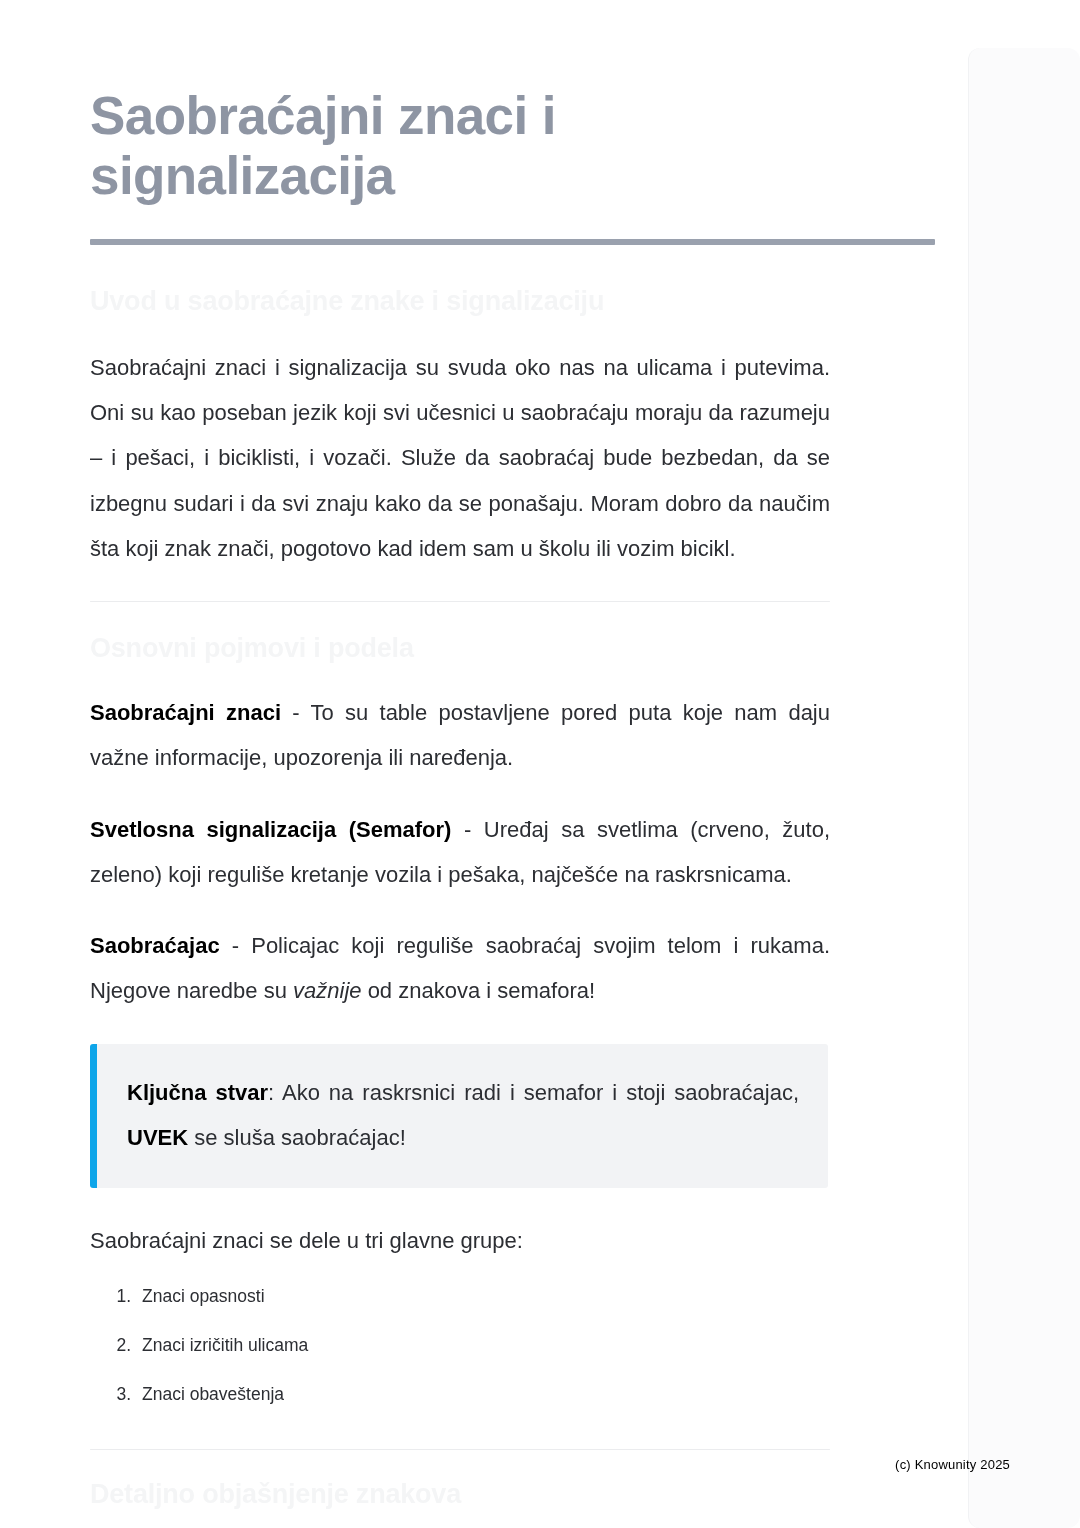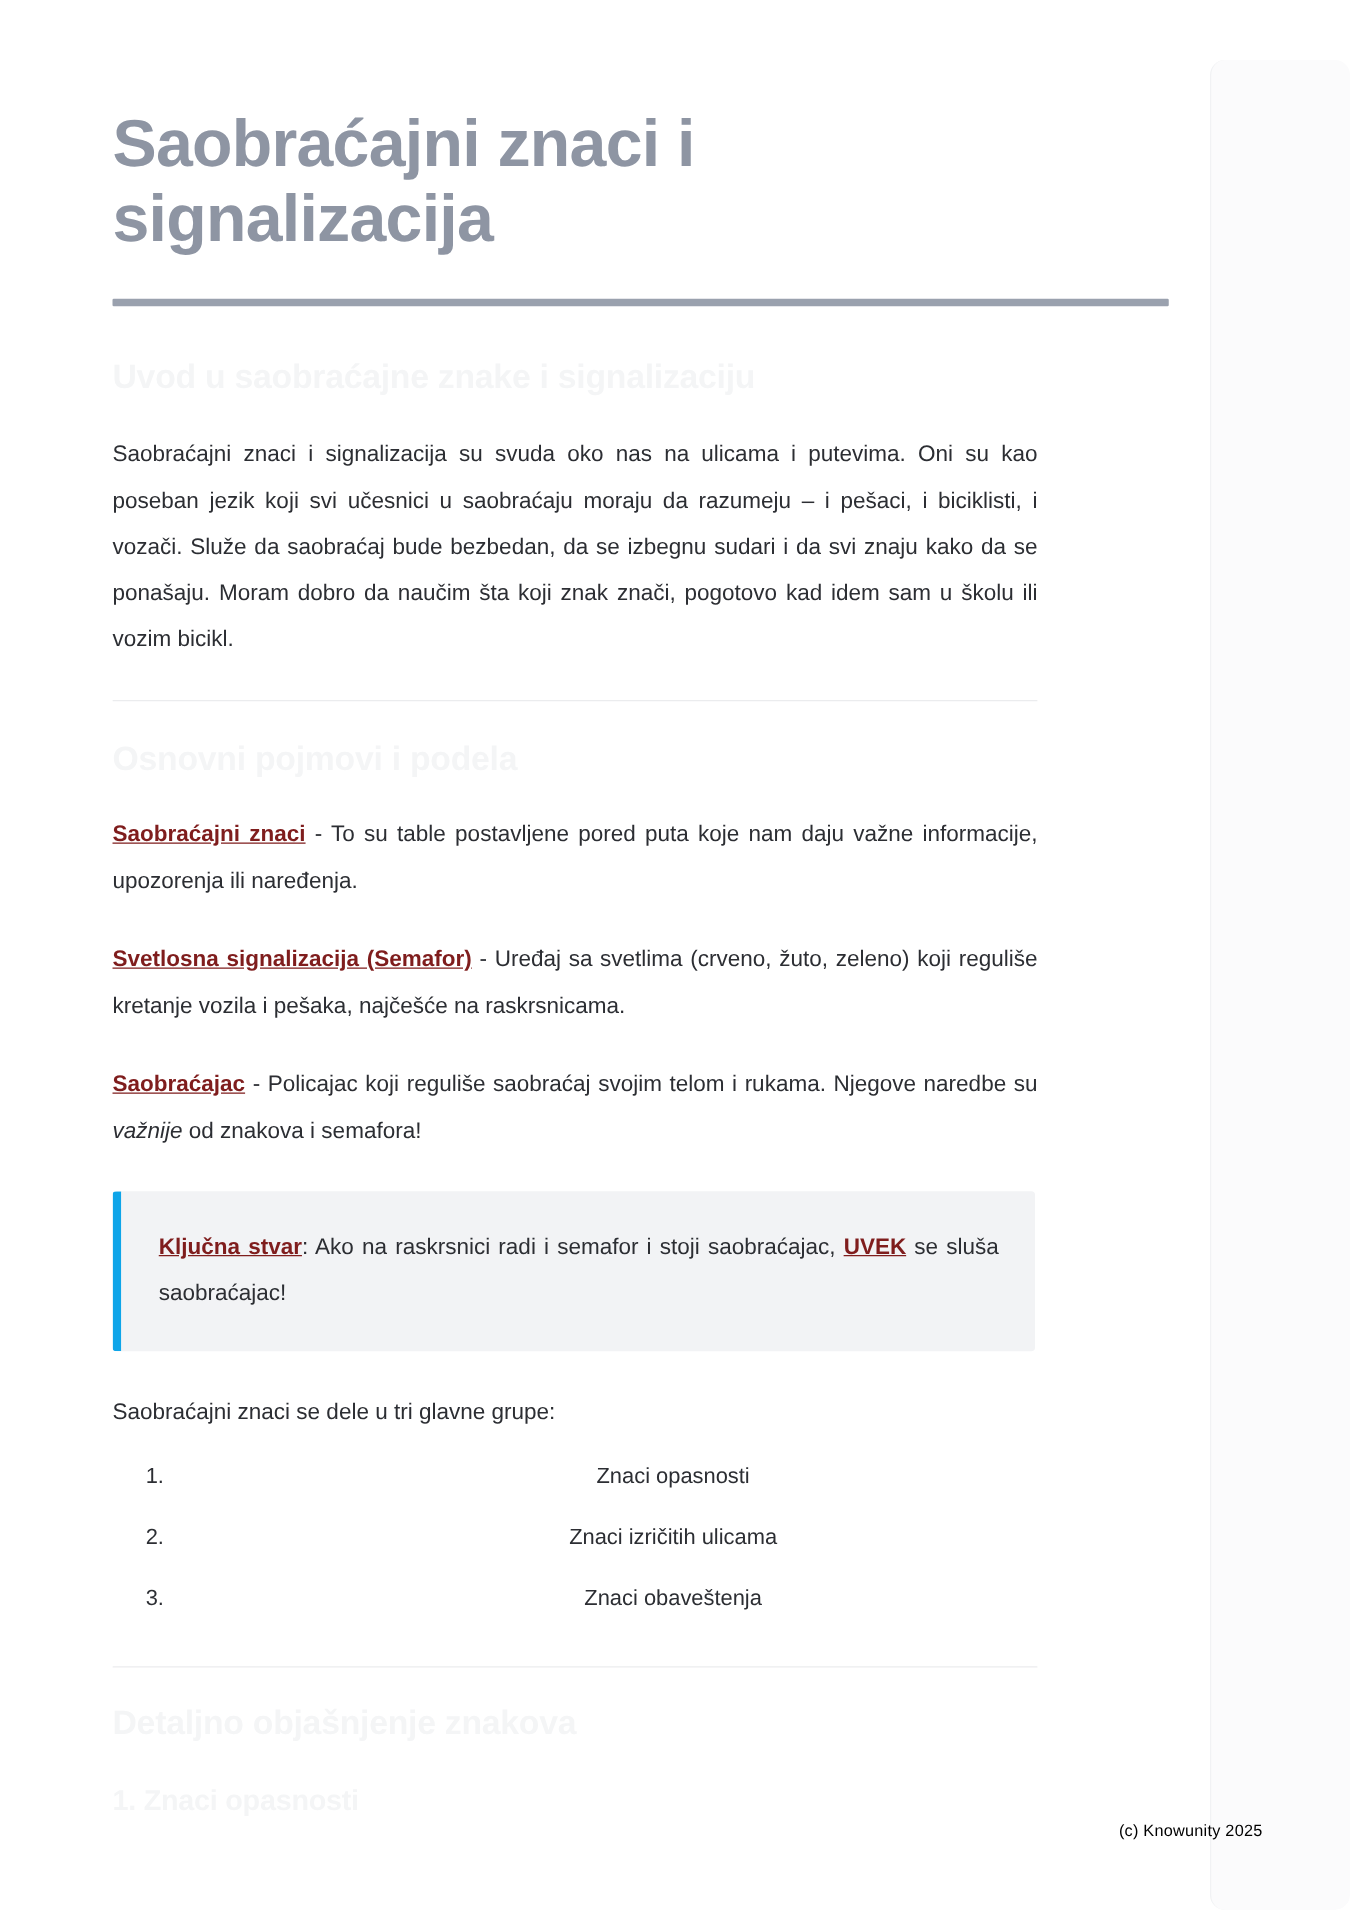--- a/index.html
+++ b/index.html
@@ -72,28 +72,28 @@
   .h3 {
     font-size: 23px;
     font-weight: 700;
     color: #f4f5f6;
     letter-spacing: -0.2px;
     line-height: 1.25;
   }
 
   
   .para {
-    font-size: 18px;
+    font-size: 22px;
     line-height: 2.06;
     color: #2c2e33;
     text-align: justify;
     width: 740px;
   }
 
-  .para b { font-weight: 700; color: #7f1d1d; text-decoration: underline; }
+  .para b { font-weight: 700; color: #000000; }
   .para i { font-style: italic; }
 
   .divider {
     width: 740px;
     height: 1px;
     background: #ebecee;
   }
 
   
   .callout {
@@ -112,21 +112,20 @@
     padding-left: 34px;
     margin-left: 12px;
   }
 
   .numlist li {
     font-size: 17.5px;
     line-height: 1.6;
     color: #2c2e33;
     margin-bottom: 21px;
     padding-left: 6px;
-    text-align: center;
   }
 
   
   .footer {
     position: absolute;
     right: 70px;
     bottom: 56px;
     font-size: 13px;
     color: #000000;
     letter-spacing: 0.2px;

